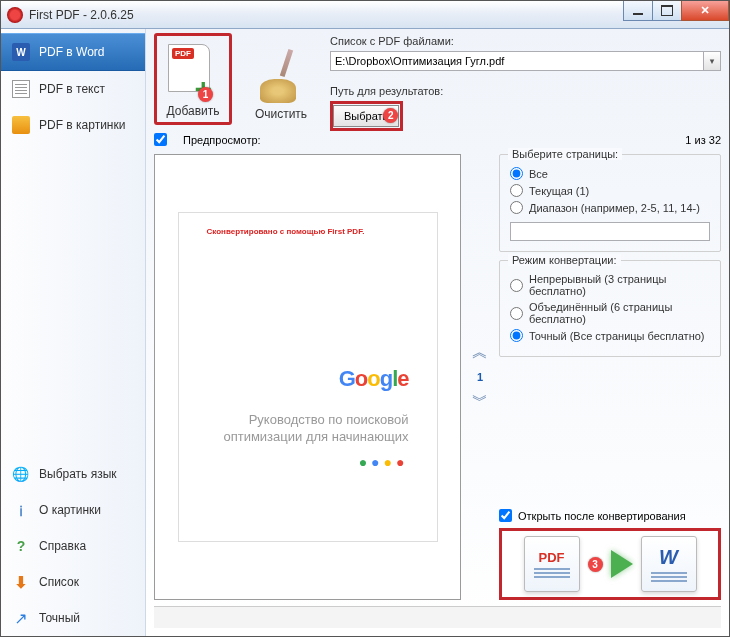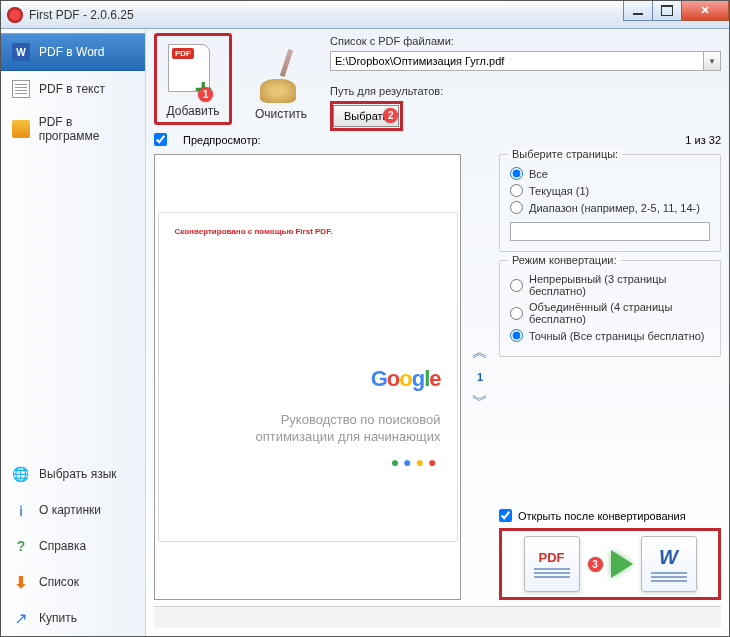--- a/index.html
+++ b/index.html
@@ -41,21 +41,21 @@
 .select-btn { height: 22px; padding: 0 10px; border: 1px solid #8a8a8a; background: linear-gradient(#fdfdfd,#e4e4e4); cursor: pointer; font-size: 11px; margin-left: -1px; position:relative; }
 .select-row-highlight { border: 3px solid #c1272d; padding: 1px; display: flex; align-items: center; }
 
 
 .mid { display: flex; gap: 8px; flex: 1; margin-top: 6px; }
 .preview-col { flex: 1; display: flex; flex-direction: column; }
 .preview-header { display: flex; align-items: center; gap: 16px; margin-bottom: 2px; }
 .preview-header .chk { width: 13px; height: 13px; }
 .page-count { margin-left: auto; }
 .preview-box { flex: 1; border: 1px solid #9a9a9a; background: #fff; display:flex; align-items:center; justify-content:center; overflow:hidden; }
-.pdf-page { width: 300px; height: 330px; background:#fff; border:1px solid #ddd; padding: 14px 16px; position:relative; display:flex; flex-direction:column; }
+.pdf-page { width: 260px; height: 330px; background:#fff; border:1px solid #ddd; padding: 14px 28px; position:relative; display:flex; flex-direction:column; }
 .watermark { color:#d22; font-size:8px; font-weight:bold; }
 .google-logo { margin-top:130px; margin-left:auto; font-size:22px; font-weight:bold; letter-spacing:-1px; align-self:flex-end;}
 .google-logo span:nth-child(1){color:#4285F4;} .google-logo span:nth-child(2){color:#EA4335;} .google-logo span:nth-child(3){color:#FBBC05;} .google-logo span:nth-child(4){color:#4285F4;} .google-logo span:nth-child(5){color:#34A853;} .google-logo span:nth-child(6){color:#EA4335;}
 .doc-title { color:#999; font-size:13px; text-align:right; margin-top:20px; line-height:1.3;}
 .dots { text-align:right; margin-top:8px; font-size:14px; letter-spacing:4px;}
 .dots span:nth-child(1){color:#34A853;} .dots span:nth-child(2){color:#4285F4;} .dots span:nth-child(3){color:#FBBC05;} .dots span:nth-child(4){color:#EA4335;}
 
 .nav-col { width: 22px; display: flex; flex-direction: column; align-items: center; justify-content: center; gap: 8px; color: #7a94b8; font-size: 16px; }
 .nav-col .page-num { color: #1a5ab0; font-size: 11px; font-weight:bold; }
 
@@ -121,42 +121,42 @@
     <div class="side-item">
       <span class="side-icon">
           <span class="ic-text"></span>
         </span>
       <span>PDF в текст</span>
     </div>
     <div class="side-item">
       <span class="side-icon">
           <span class="ic-img"></span>
         </span>
-      <span>PDF в программе</span>
+      <span>PDF в картинки</span>
     </div>
     <div class="side-spacer"></div>
     <div class="side-item">
       <span class="side-icon ic-globe">🌐</span>
       <span>Выбрать язык</span>
     </div>
     <div class="side-item">
       <span class="side-icon ic-info">ℹ</span>
       <span>О картинки</span>
     </div>
     <div class="side-item">
       <span class="side-icon ic-help">?</span>
       <span>Справка</span>
     </div>
     <div class="side-item">
       <span class="side-icon ic-buy">⬇</span>
       <span>Список</span>
     </div>
     <div class="side-item">
       <span class="side-icon ic-exit">↗</span>
-      <span>Купить</span>
+      <span>Точный</span>
     </div>
   </div>
 
   <div class="content">
     <div class="toprow">
       <div class="tool-btn highlighted" style="position:relative;">
         <div class="big-icon">
           <div class="add-pdf-icon">
               <div class="sheet"></div>
               <div class="pdf-badge">PDF</div>
@@ -240,21 +240,21 @@
         </div>
 
         <div class="fieldset">
           <div class="legend">Режим конвертации:</div>
           <label class="radio-row">
               <input type="radio" name="md" style=""> 
               <span>Непрерывный (3 страницы бесплатно)</span>
             </label>
           <label class="radio-row">
               <input type="radio" name="md" style=""> 
-              <span>Объединённый (4 страницы бесплатно)</span>
+              <span>Объединённый (6 страницы бесплатно)</span>
             </label>
           <label class="radio-row">
               <input type="radio" name="md" checked="" style=""> 
               <span>Точный (Все страницы бесплатно)</span>
             </label>
         </div>
 
         <div class="bottom-options">
           <label class="open-after">
             <input type="checkbox" checked="" style="">

